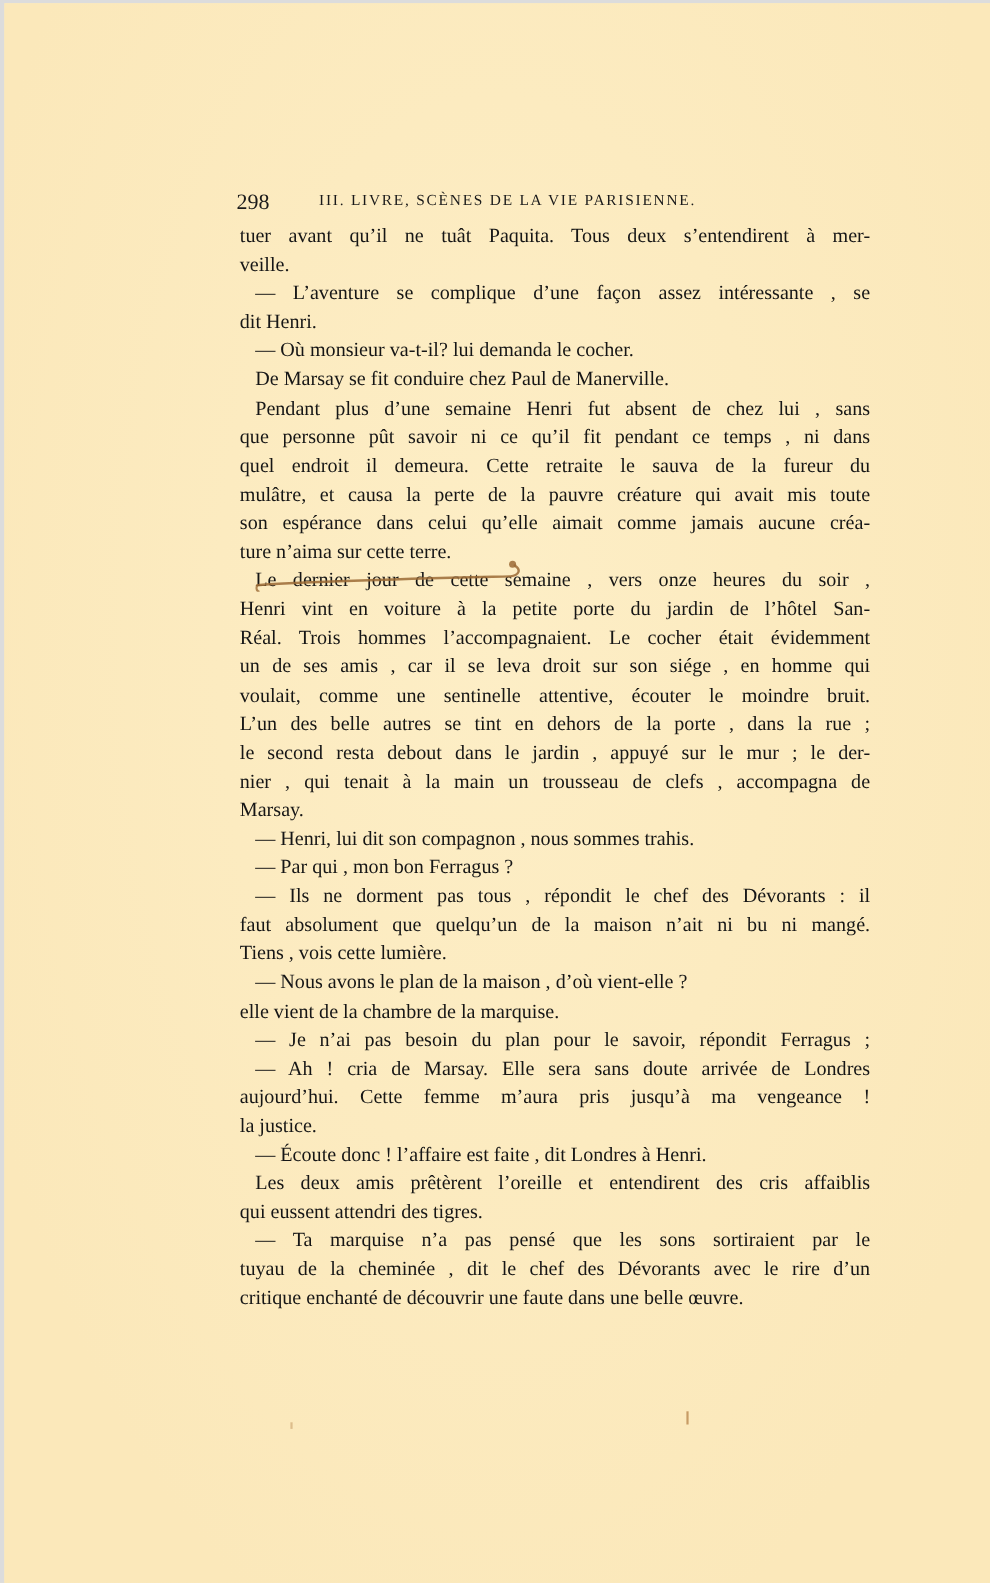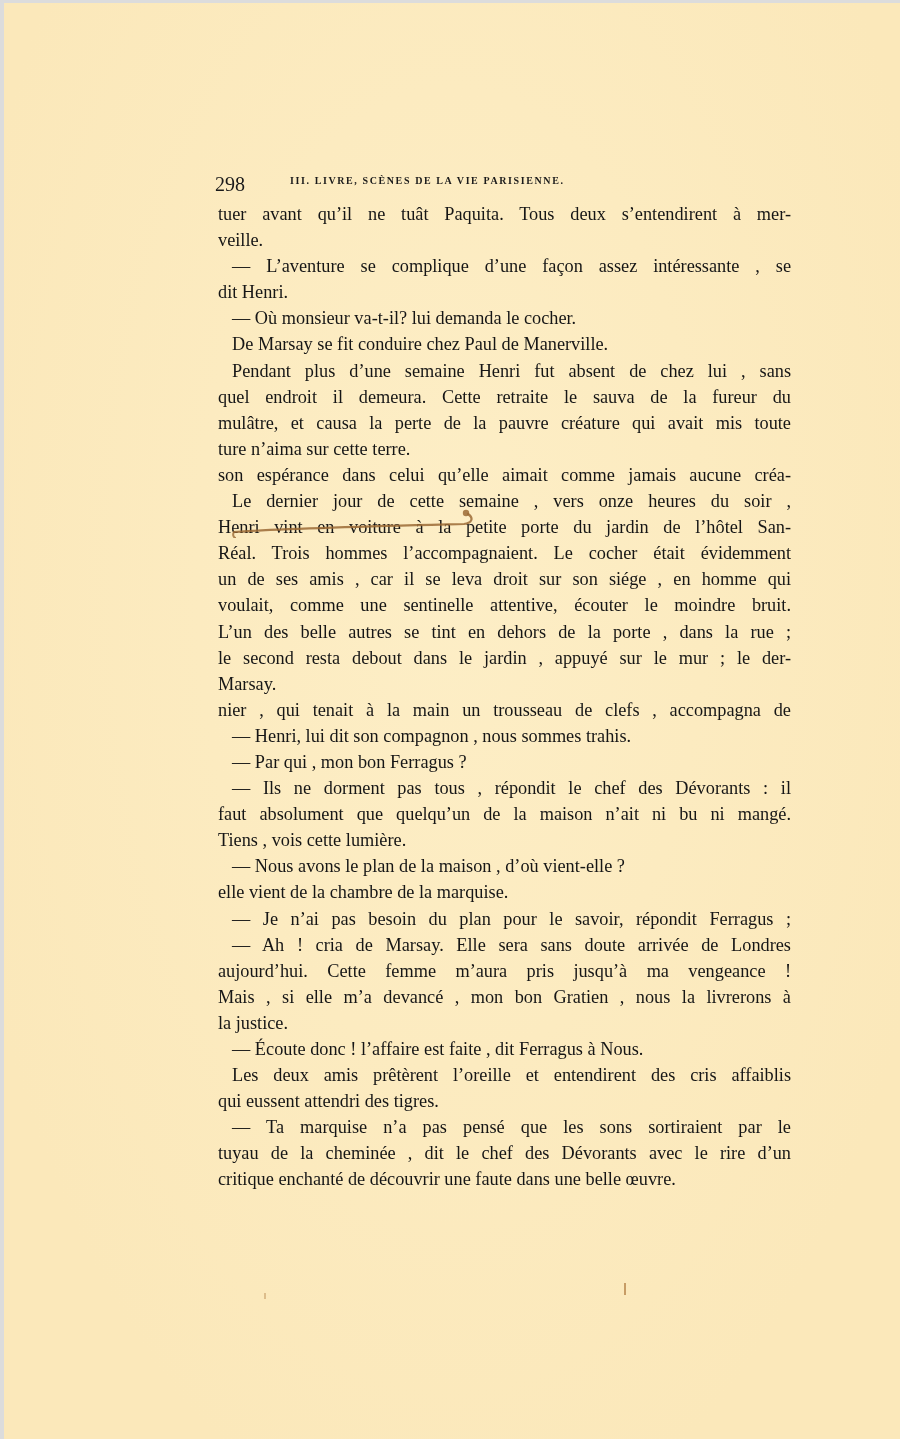--- a/index.html
+++ b/index.html
@@ -12,22 +12,22 @@
       position: absolute; left: 4px; top: 3px; width: 896px; height: 1436px;
       background: #fcebc0;
       background-image: radial-gradient(ellipse at 50% 40%, #fdeec6 0%, #fbe8ba 80%);
     }
     .header {
       position: absolute; left: 211px; top: 170px; width: 580px; height: 26px;
       font-size: 19px; color: #1a1a1a; white-space: nowrap;
     }
     .pagenum { position: absolute; left: 0; top: 0; font-size: 20px; }
     .running-head {
-      position: absolute; left: 75px; top: 2px; font-weight: bold;
-      font-size: 10px; letter-spacing: 1.6px; font-variant: small-caps;
+      position: absolute; left: 75px; top: 2px; font-weight: normal;
+      font-size: 14px; letter-spacing: 1.6px; font-variant: small-caps;
       text-transform: uppercase;
     }
     .body-text {
       position: absolute; left: 214px; top: 198px; width: 573px;
       font-size: 18.3px; line-height: 26.1px; color: #161616;
     }
     .line { display: block; height: 26.1px; white-space: nowrap; text-align: justify; text-align-last: justify; }
     .line.last { text-align-last: left; }
     .line.indent { padding-left: 14px; }
     .mark {
@@ -46,46 +46,46 @@
   </div>
 
   <div class="body-text" id="body-text">
       <span class="line">tuer avant qu’il ne tuât Paquita. Tous deux s’entendirent à mer-</span>
       <span class="line last">veille.</span>
       <span class="line indent">— L’aventure se complique d’une façon assez intéressante , se</span>
       <span class="line last">dit Henri.</span>
       <span class="line indent last">— Où monsieur va-t-il? lui demanda le cocher.</span>
       <span class="line indent last">De Marsay se fit conduire chez Paul de Manerville.</span>
       <span class="line indent">Pendant plus d’une semaine Henri fut absent de chez lui , sans</span>
+      <span class="line">que personne pût savoir ni ce qu’il fit pendant ce temps , ni dans</span>
       <span class="line">quel endroit il demeura. Cette retraite le sauva de la fureur du</span>
       <span class="line">mulâtre, et causa la perte de la pauvre créature qui avait mis toute</span>
+      <span class="line">son espérance dans celui qu’elle aimait comme jamais aucune créa-</span>
       <span class="line last">ture n’aima sur cette terre.</span>
-      <span class="line">son espérance dans celui qu’elle aimait comme jamais aucune créa-</span>
       <span class="line indent">Le dernier jour de cette semaine , vers onze heures du soir ,</span>
       <span class="line">Henri vint en voiture à la petite porte du jardin de l’hôtel San-</span>
       <span class="line">Réal. Trois hommes l’accompagnaient. Le cocher était évidemment</span>
       <span class="line">un de ses amis , car il se leva droit sur son siége , en homme qui</span>
       <span class="line">voulait, comme une sentinelle attentive, écouter le moindre bruit.</span>
       <span class="line">L’un des belle autres se tint en dehors de la porte , dans la rue ;</span>
       <span class="line">le second resta debout dans le jardin , appuyé sur le mur ; le der-</span>
+      <span class="line">nier , qui tenait à la main un trousseau de clefs , accompagna de</span>
       <span class="line last">Marsay.</span>
-      <span class="line">nier , qui tenait à la main un trousseau de clefs , accompagna de</span>
       <span class="line indent last">— Henri, lui dit son compagnon , nous sommes trahis.</span>
       <span class="line indent last">— Par qui , mon bon Ferragus ?</span>
       <span class="line indent">— Ils ne dorment pas tous , répondit le chef des Dévorants : il</span>
       <span class="line">faut absolument que quelqu’un de la maison n’ait ni bu ni mangé.</span>
       <span class="line last">Tiens , vois cette lumière.</span>
       <span class="line indent last">— Nous avons le plan de la maison , d’où vient-elle ?</span>
       <span class="line last">elle vient de la chambre de la marquise.</span>
       <span class="line indent">— Je n’ai pas besoin du plan pour le savoir, répondit Ferragus ;</span>
       <span class="line indent">— Ah ! cria de Marsay. Elle sera sans doute arrivée de Londres</span>
       <span class="line">aujourd’hui. Cette femme m’aura pris jusqu’à ma vengeance !</span>
-      <span class="line">Mais , si elle m’a devancé , mon bon Gratien , nous la livrerons à</span>
       <span class="line last">la justice.</span>
-      <span class="line indent last">— Écoute donc ! l’affaire est faite , dit Ferragus à Nous.</span>
+      <span class="line indent last">— Écoute donc ! l’affaire est faite , dit Londres à Henri.</span>
       <span class="line indent">Les deux amis prêtèrent l’oreille et entendirent des cris affaiblis</span>
       <span class="line last">qui eussent attendri des tigres.</span>
       <span class="line indent">— Ta marquise n’a pas pensé que les sons sortiraient par le</span>
       <span class="line">tuyau de la cheminée , dit le chef des Dévorants avec le rire d’un</span>
       <span class="line last">critique enchanté de découvrir une faute dans une belle œuvre.</span>
     </div>
 
   <svg class="mark" viewBox="0 0 250 30">
     <path d="M 2 24 C 60 20, 150 18, 232 16 C 240 15, 242 10, 236 6" fill="none" stroke="#9b6a35" stroke-width="2.2" stroke-linecap="round" opacity="0.85"></path>
     <circle cx="234" cy="5" r="3.2" fill="#9b6a35" opacity="0.85"></circle>

